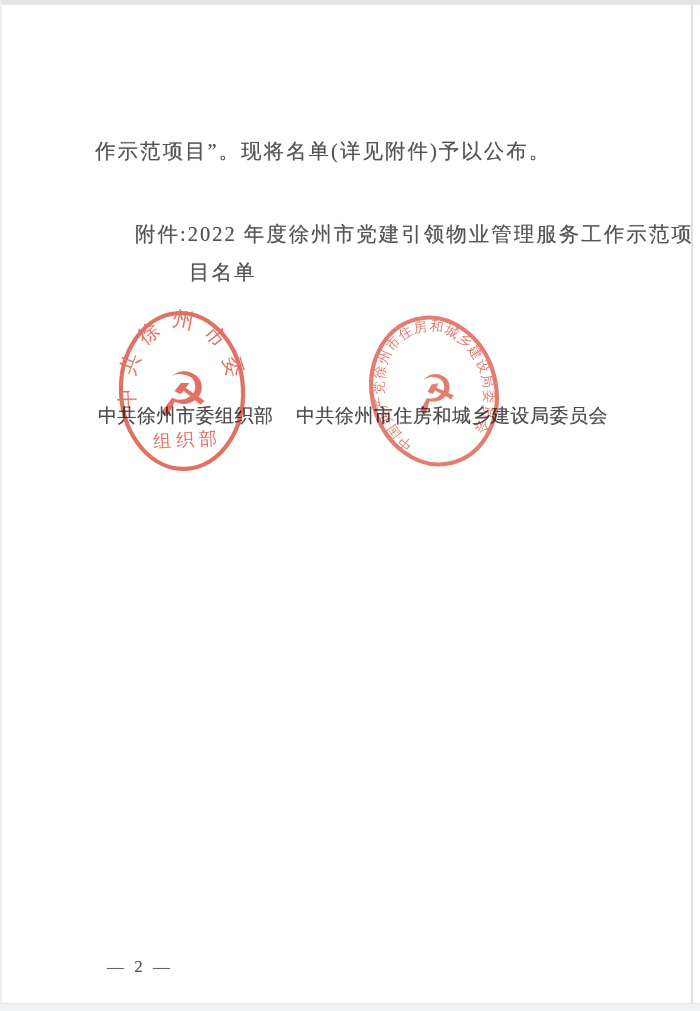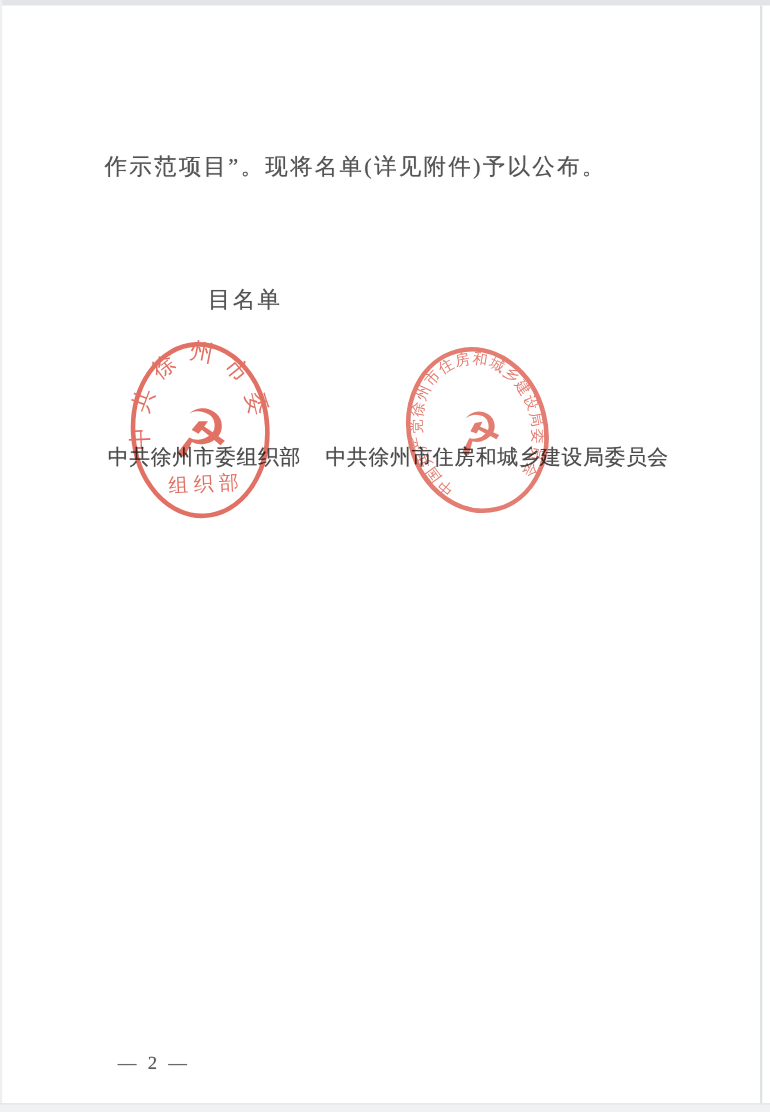--- a/index.html
+++ b/index.html
@@ -65,20 +65,21 @@
 <body>
 
 <div class="scan">
 
   <div class="edge-top"></div>
   <div class="edge-left"></div>
   <div class="edge-right"></div>
   <div class="edge-bottom"></div>
 
   <div class="txt body-line1">作示范项目”。现将名单(详见附件)予以公布。</div>
+  <div class="txt attach-line1">附件:2022 年度徐州市党建引领物业管理服务工作示范项</div>
   <div class="txt attach-line2">目名单</div>
 
   <div class="txt sig-right">中共徐州市住房和城乡建设局委员会</div>
   <div class="txt sig-left">中共徐州市委组织部</div>
 
   <svg class="seal seal-left" viewBox="0 0 142 170">
     <defs>
       <path id="seal-left-arc" d="M 25.1 104 A 48 64 0 1 1 116.9 104" fill="none"></path>
     </defs>
     <ellipse class="seal-ring" cx="71" cy="85" rx="61" ry="78" stroke="#dc5849"></ellipse>

